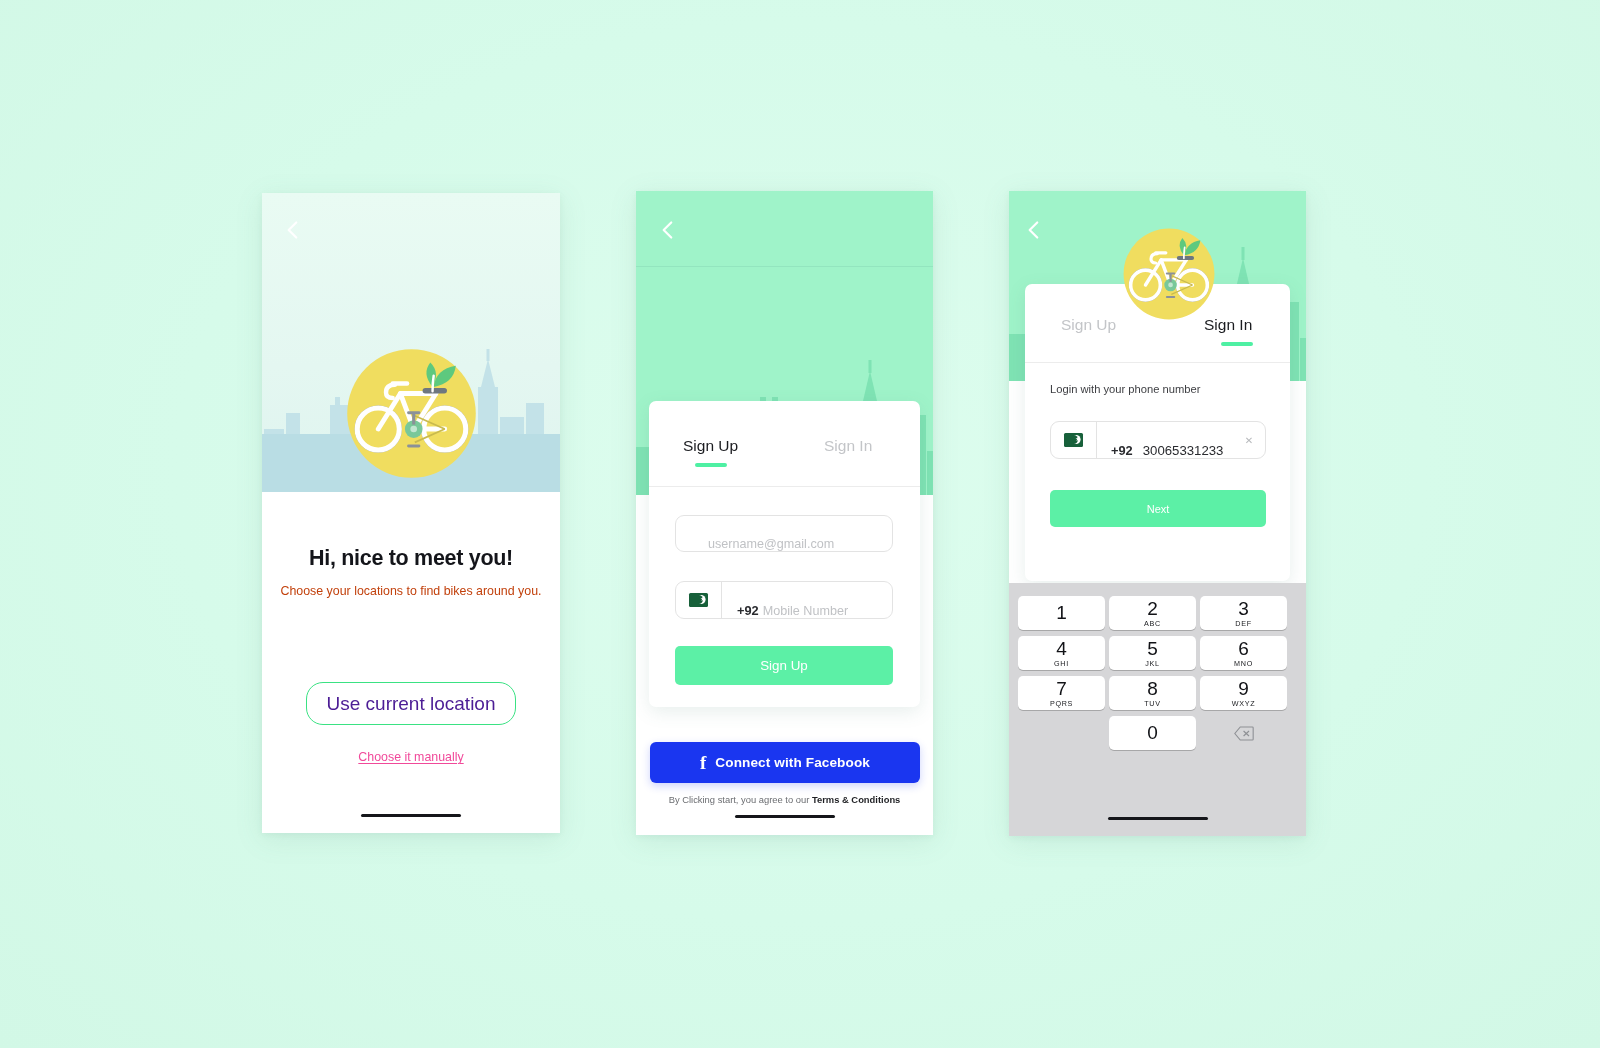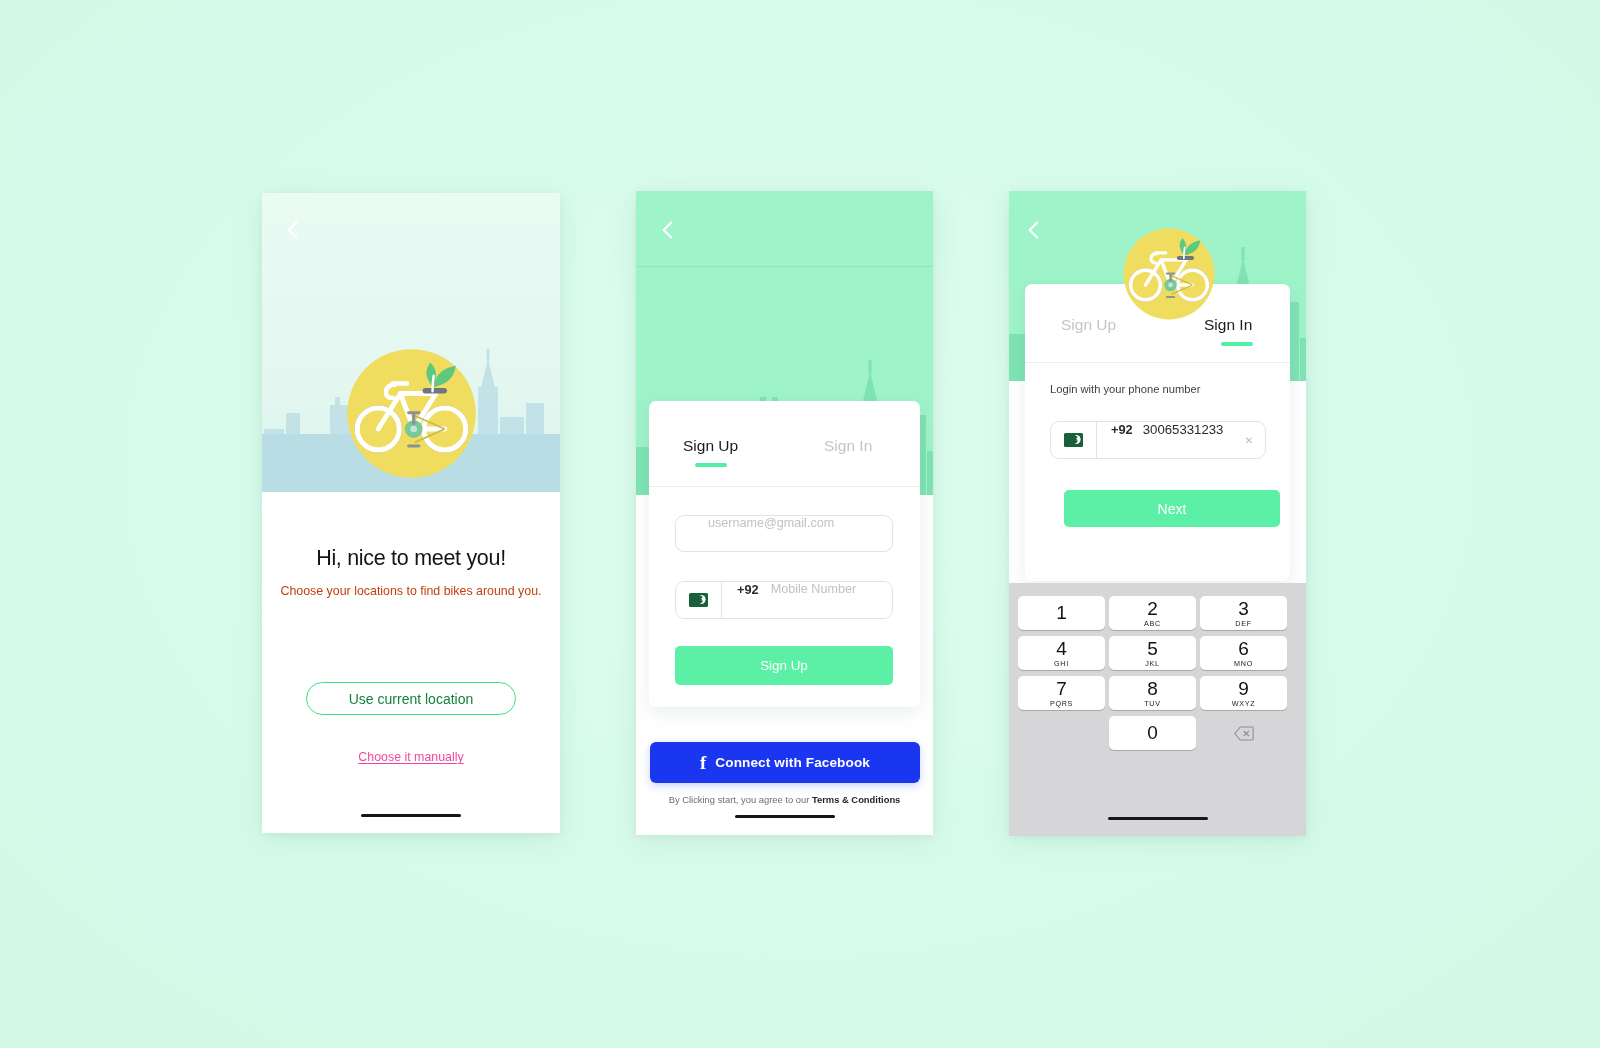--- a/index.html
+++ b/index.html
@@ -60,30 +60,30 @@
   #p1-ground {
     position: absolute; left: 0; bottom: 0; width: 100%; height: 58px;
     background: #b9dde4;
   }
   #p1-body {
     position: absolute; left: 0; top: 299px; width: 100%; bottom: 0;
     background: #ffffff;
   }
   .p1-title {
     position: absolute; top: 54px; width: 100%; text-align: center;
-    font-size: 21.5px; font-weight: 400; color: #14151a; letter-spacing: -0.3px;
+    font-size: 21.5px; font-weight: 700; color: #14151a; letter-spacing: -0.3px;
   }
   .p1-sub {
     position: absolute; top: 90px; width: 100%; text-align: center;
     font-size: 12.4px; line-height: 18px; color: #c2410c; font-weight: 400;
   }
   .p1-primary-btn {
-    position: absolute; left: 44px; top: 190px; width: 210px; height: 33px;
+    position: absolute; left: 44px; top: 190px; width: 210px; height: 43px;
     border: 1.6px solid #3ae283; border-radius: 17px; background: #fff;
-    color: #15803d; font-size: 14px; display: flex;
+    color: #4c1d95; font-size: 19px; display: flex;
     align-items: center; justify-content: center; cursor: pointer;
   }
   .p1-link {
     position: absolute; top: 258px; width: 100%; text-align: center;
     font-size: 12.4px; color: #f1499a; text-decoration: underline;
     text-underline-offset: 2px; cursor: pointer;
   }
 
   
   .green-head {
@@ -113,21 +113,21 @@
   .tab-underline {
     position: absolute; height: 3.5px; background: #4ef0a3; border-radius: 3px;
   }
   .card-rule {
     position: absolute; left: 0; width: 100%; height: 1px; background: #ececec;
   }
 
   
   .field {
     position: absolute; border: 1px solid #e3e3e3; border-radius: 9px;
-    background: #fff; display: flex; align-items: flex-start;
+    background: #fff; display: flex; align-items: flex-end;
   }
   .field .ph { font-size: 12.6px; color: #c0c2c5; }
   .flag-cell {
     width: 46px; height: 100%; display: flex; align-items: center;
     justify-content: center; border-right: 1px solid #e3e3e3;
   }
   .flag {
     width: 19px; height: 14px; background: #17603a; border-radius: 1.5px;
     position: relative; overflow: hidden;
   }
@@ -336,21 +336,21 @@
 
       <div class="field" style="left:26px;top:114px;width:218px;height:37px">
         <span class="ph" style="margin-left:32px">username@gmail.com</span>
       </div>
 
       <div class="field" style="left:26px;top:180px;width:218px;height:38px">
         <div class="flag-cell">
           <div class="flag"></div>
         </div>
         <span class="dial" style="margin-left:15px">+92</span>
-        <span class="ph" style="margin-left:12px">Mobile Number</span>
+        <span class="ph" style="margin-left:4px">Mobile Number</span>
       </div>
 
       <div class="green-btn" style="left:26px;top:245px;width:218px;height:39px;font-size:13.4px">
         <span>Sign Up</span>
       </div>
     </div>
 
     <div class="fb-btn" style="left:14px;top:551px;width:270px;height:41px">
       <span class="fb-glyph">f</span>
       <span class="fb-label">Connect with Facebook</span>
@@ -415,21 +415,21 @@
 
       <div class="field" style="left:25px;top:137px;width:216px;height:38px;position:absolute">
         <div class="flag-cell">
           <div class="flag"></div>
         </div>
         <span class="dial" style="margin-left:14px">+92</span>
         <span style="margin-left:10px;font-size:13.2px;color:#2a2b2f">30065331233</span>
         <span class="clear-x">✕</span>
       </div>
 
-      <div class="green-btn" style="left:39px;top:206px;width:216px;height:37px;font-size:14px">
+      <div class="green-btn" style="left:25px;top:206px;width:216px;height:37px;font-size:11px">
         <span>Next</span>
       </div>
     </div>
 
     <div class="bike-badge" style="left:113px;top:36px;width:94px;height:94px">
       <svg viewBox="0 0 120 120">
         <circle cx="60" cy="60" r="58" fill="#f0dd5f"></circle>
         <g stroke="#8b9199" stroke-width="2.6" fill="none">
           <circle cx="30" cy="74" r="20"></circle>
             <circle cx="90" cy="74" r="20"></circle>

